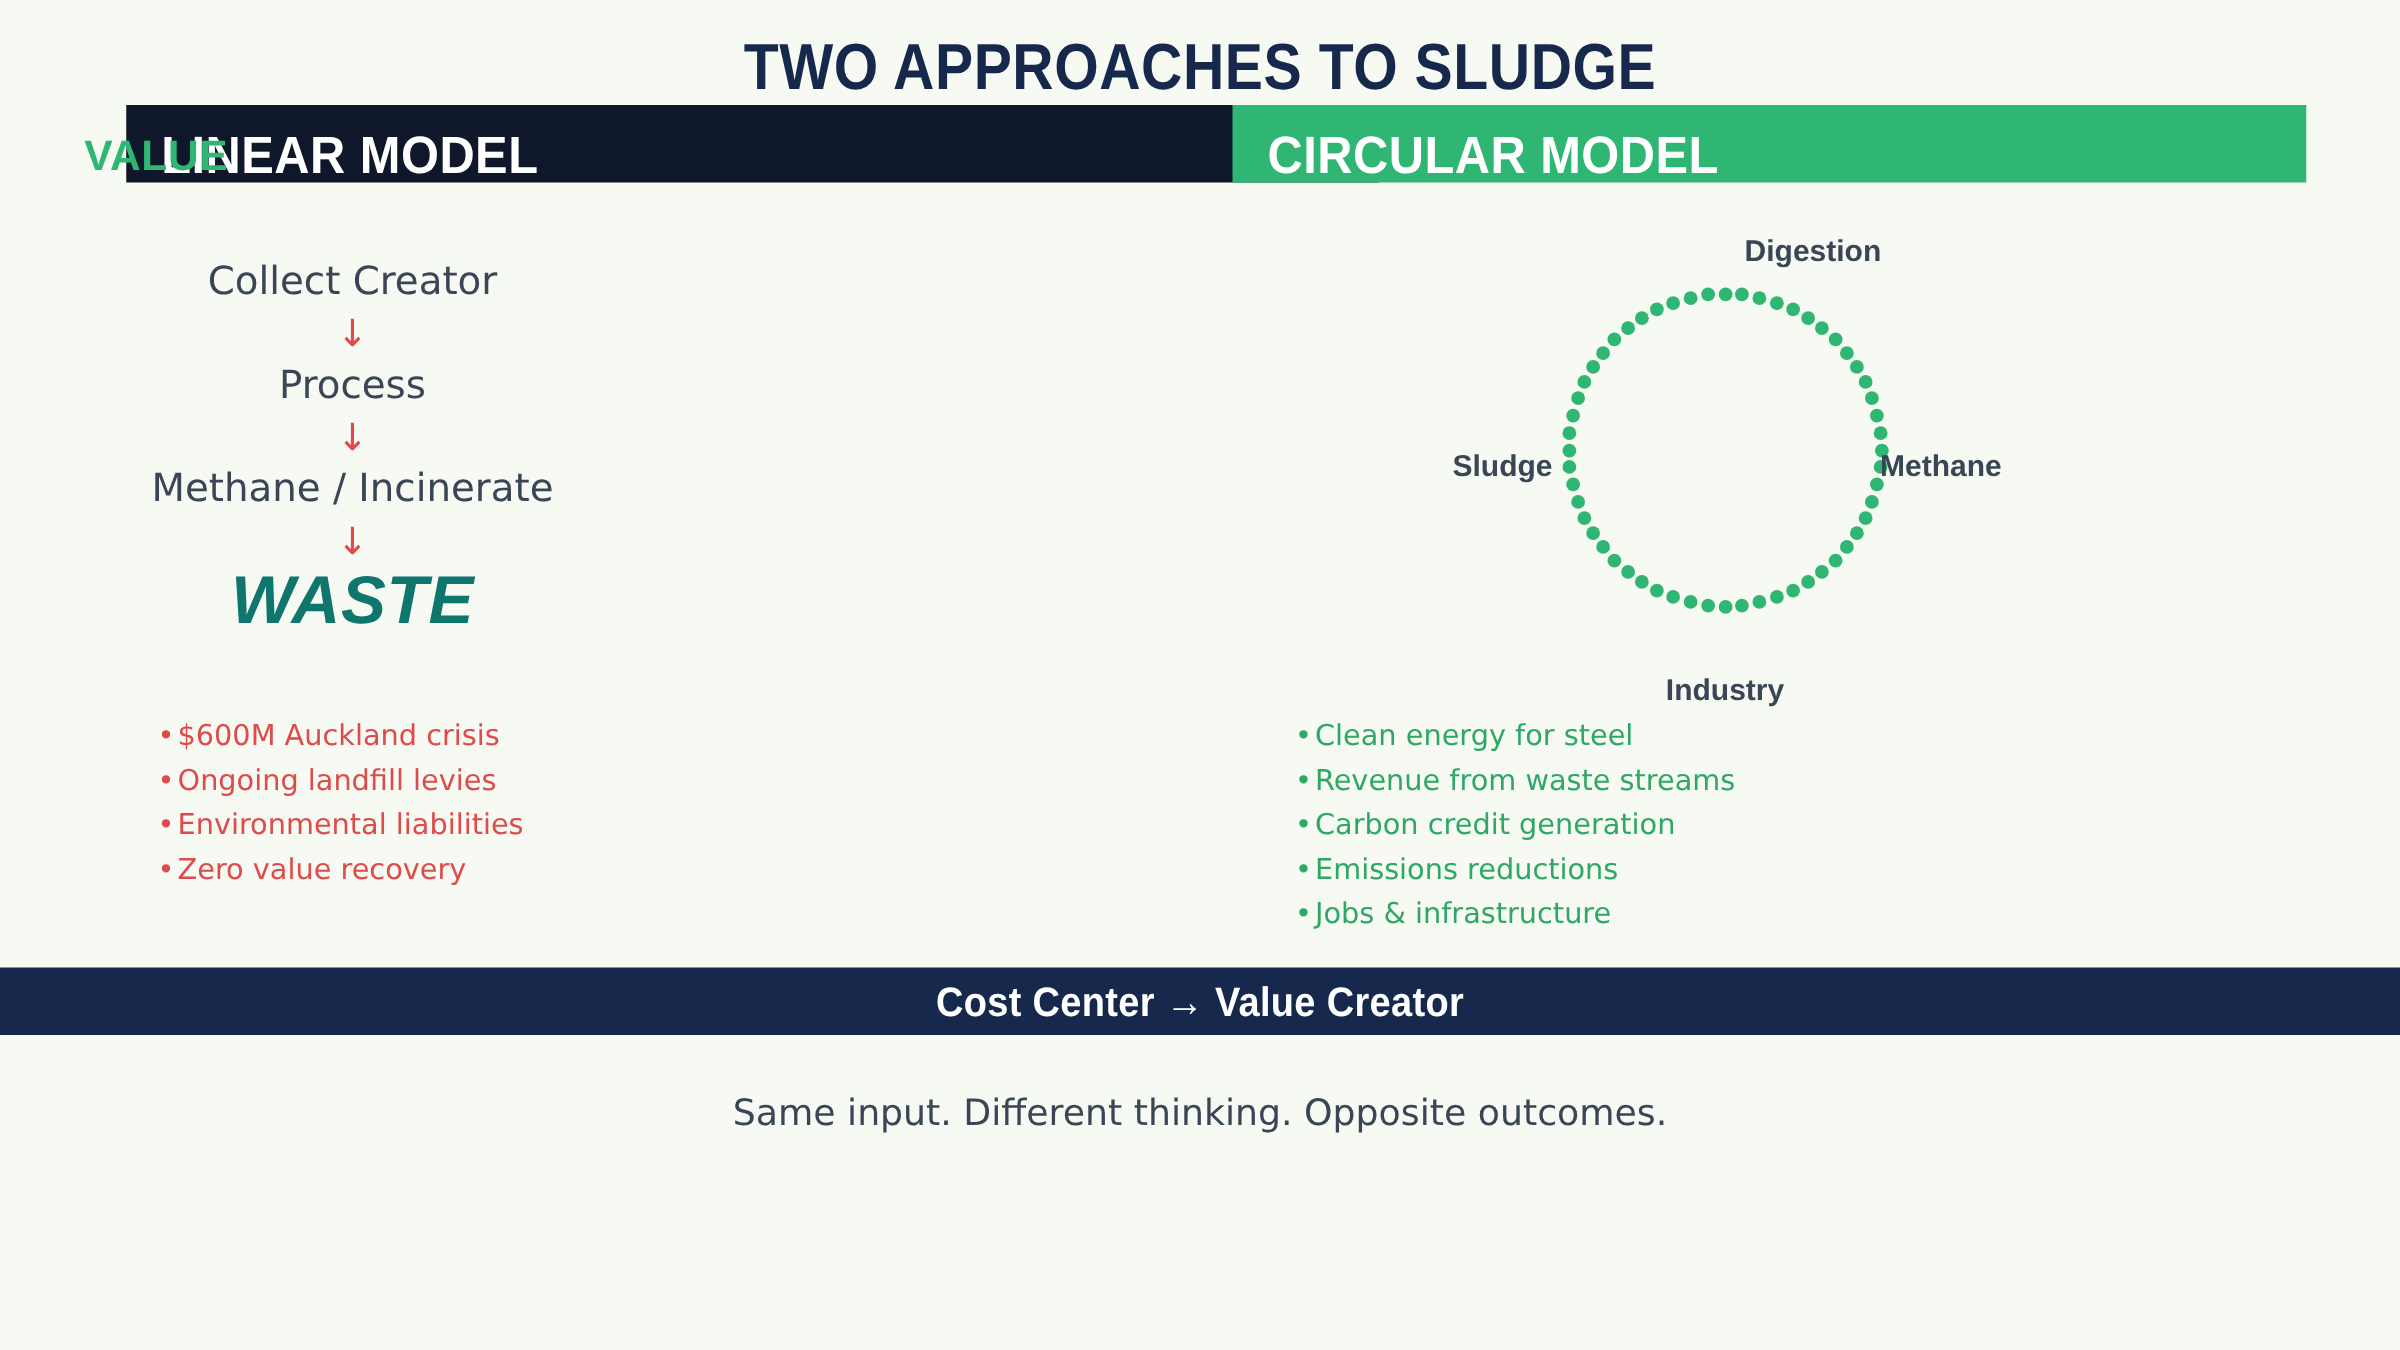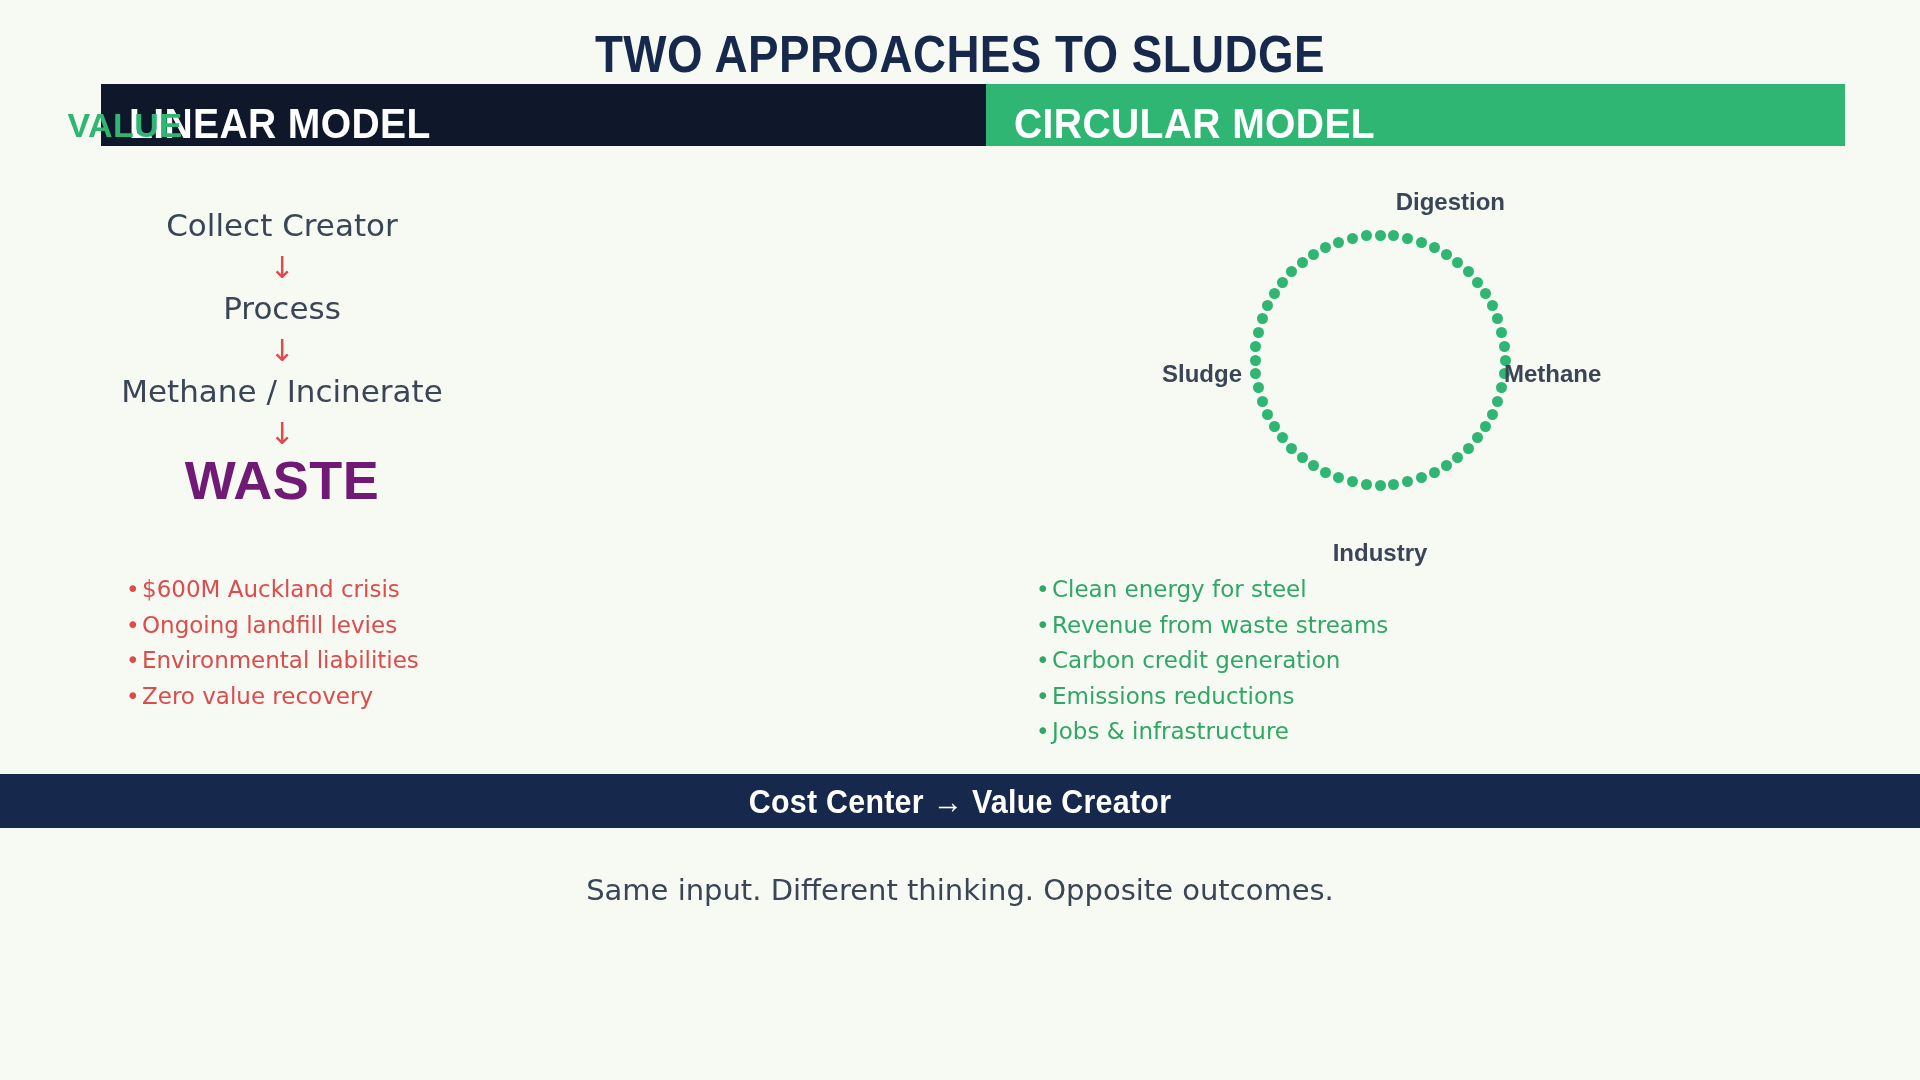--- a/index.html
+++ b/index.html
@@ -83,24 +83,25 @@
     font-size: 30px;
     color: #dd4b4b;
     line-height: 1.0;
     margin: 12px 0 10px 0;
     font-family: "DejaVu Sans", sans-serif;
   }
   .flow-waste {
     font-family: "Liberation Sans", sans-serif;
     font-weight: bold;
     font-size: 54px;
-    color: #701a75;
+    color: #0f766e;
     line-height: 1.0;
     margin-top: -6px;
     letter-spacing: 0.5px;
+    font-style: italic;
   }
 
   
   .bullets {
     position: absolute;
     list-style: none;
     margin: 0;
     padding: 0;
   }
   .bullets li {

